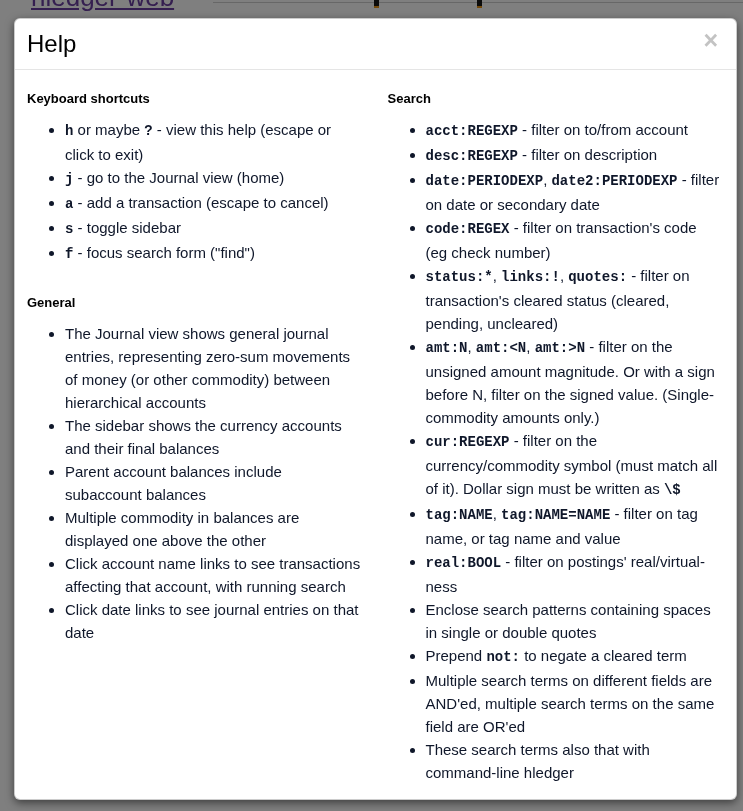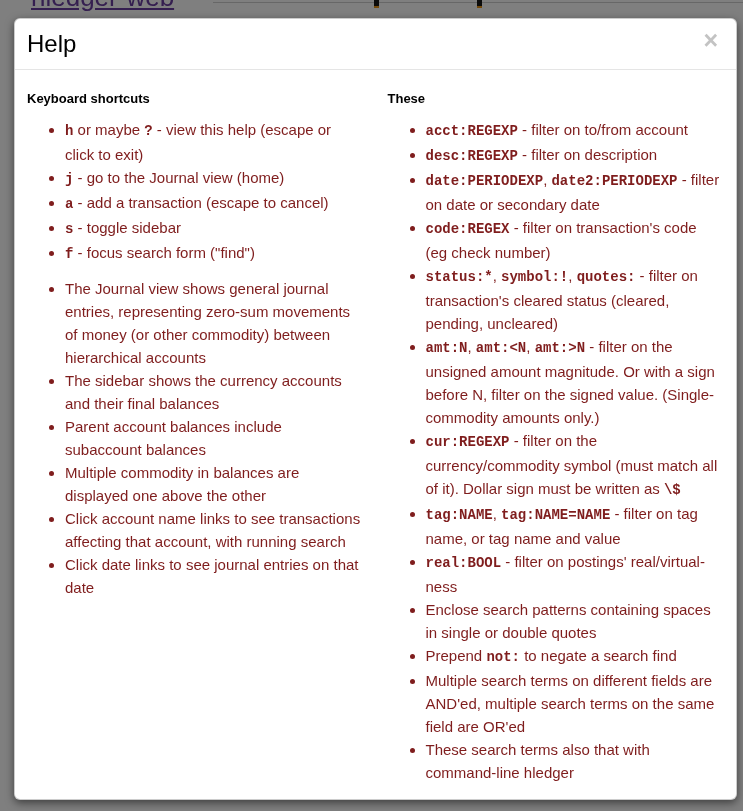--- a/index.html
+++ b/index.html
@@ -52,21 +52,21 @@
     font-size: 25px; font-weight: 700; line-height: 1;
     color: #c3c3c3; cursor: pointer; user-select: none;
   }
 
   .modal-body { display: flex; padding: 20px 0 0 0; }
   .help-col { width: 50%; box-sizing: border-box; padding: 0 14px 0 12px; }
 
   .section + .section .section-heading { margin-top: 28px; }
   .section-heading { margin: 0; font-size: 13px; font-weight: 700; line-height: 17px; color: #000; }
   .help-list { margin: 11px 0 10px 0; padding: 0 0 0 38px; list-style: disc; }
-  .help-list li { font-size: 15px; line-height: 23px; color: #7f1d1d; }
+  .help-list li { font-size: 15px; line-height: 23px; color: #0f172a; }
   .code {
     font-family: "Liberation Mono", monospace;
     font-weight: 700;
     font-size: 14px;
   }
 </style>
 </head>
 <body>
 
 <div class="bg-page">
@@ -89,44 +89,45 @@
           <h4 class="section-heading">Keyboard shortcuts</h4>
           <ul class="help-list">
             <li><span class="code">h</span><span> or maybe </span><span class="code">?</span><span> - view this help (escape or click to exit)</span></li>
             <li><span class="code">j</span><span> - go to the Journal view (home)</span></li>
             <li><span class="code">a</span><span> - add a transaction (escape to cancel)</span></li>
             <li><span class="code">s</span><span> - toggle sidebar</span></li>
             <li><span class="code">f</span><span> - focus search form ("find")</span></li>
           </ul>
         </div>
         <div class="section">
+          <h4 class="section-heading">General</h4>
           <ul class="help-list">
             <li><span>The Journal view shows general journal entries, representing zero-sum movements of money (or other commodity) between hierarchical accounts</span></li>
             <li><span>The sidebar shows the currency accounts and their final balances</span></li>
             <li><span>Parent account balances include subaccount balances</span></li>
             <li><span>Multiple commodity in balances are displayed one above the other</span></li>
             <li><span>Click account name links to see transactions affecting that account, with running search</span></li>
             <li><span>Click date links to see journal entries on that date</span></li>
           </ul>
         </div>
       </div>
     <div class="help-col" id="col-1">
         <div class="section">
-          <h4 class="section-heading">These</h4>
+          <h4 class="section-heading">Search</h4>
           <ul class="help-list">
             <li><span class="code">acct:REGEXP</span><span> - filter on to/from account</span></li>
             <li><span class="code">desc:REGEXP</span><span> - filter on description</span></li>
             <li><span class="code">date:PERIODEXP</span><span>, </span><span class="code">date2:PERIODEXP</span><span> - filter on date or secondary date</span></li>
             <li><span class="code">code:REGEX</span><span> - filter on transaction's code (eg check number)</span></li>
-            <li><span class="code">status:*</span><span>, </span><span class="code">symbol:!</span><span>, </span><span class="code">quotes:</span><span> - filter on transaction's cleared status (cleared, pending, uncleared)</span></li>
+            <li><span class="code">status:*</span><span>, </span><span class="code">links:!</span><span>, </span><span class="code">quotes:</span><span> - filter on transaction's cleared status (cleared, pending, uncleared)</span></li>
             <li><span class="code">amt:N</span><span>, </span><span class="code">amt:&lt;N</span><span>, </span><span class="code">amt:&gt;N</span><span> - filter on the unsigned amount magnitude. Or with a sign before N, filter on the signed value. (Single-commodity amounts only.)</span></li>
             <li><span class="code">cur:REGEXP</span><span> - filter on the currency/commodity symbol (must match all of it). Dollar sign must be written as </span><span class="code">\$</span></li>
             <li><span class="code">tag:NAME</span><span>, </span><span class="code">tag:NAME=NAME</span><span> - filter on tag name, or tag name and value</span></li>
             <li><span class="code">real:BOOL</span><span> - filter on postings' real/virtual-ness</span></li>
             <li><span>Enclose search patterns containing spaces in single or double quotes</span></li>
-            <li><span>Prepend </span><span class="code">not:</span><span> to negate a search find</span></li>
+            <li><span>Prepend </span><span class="code">not:</span><span> to negate a cleared term</span></li>
             <li><span>Multiple search terms on different fields are AND'ed, multiple search terms on the same field are OR'ed</span></li>
             <li><span>These search terms also that with command-line hledger</span></li>
           </ul>
         </div>
       </div>
   </div>
 </div>
 
 </body></html>

